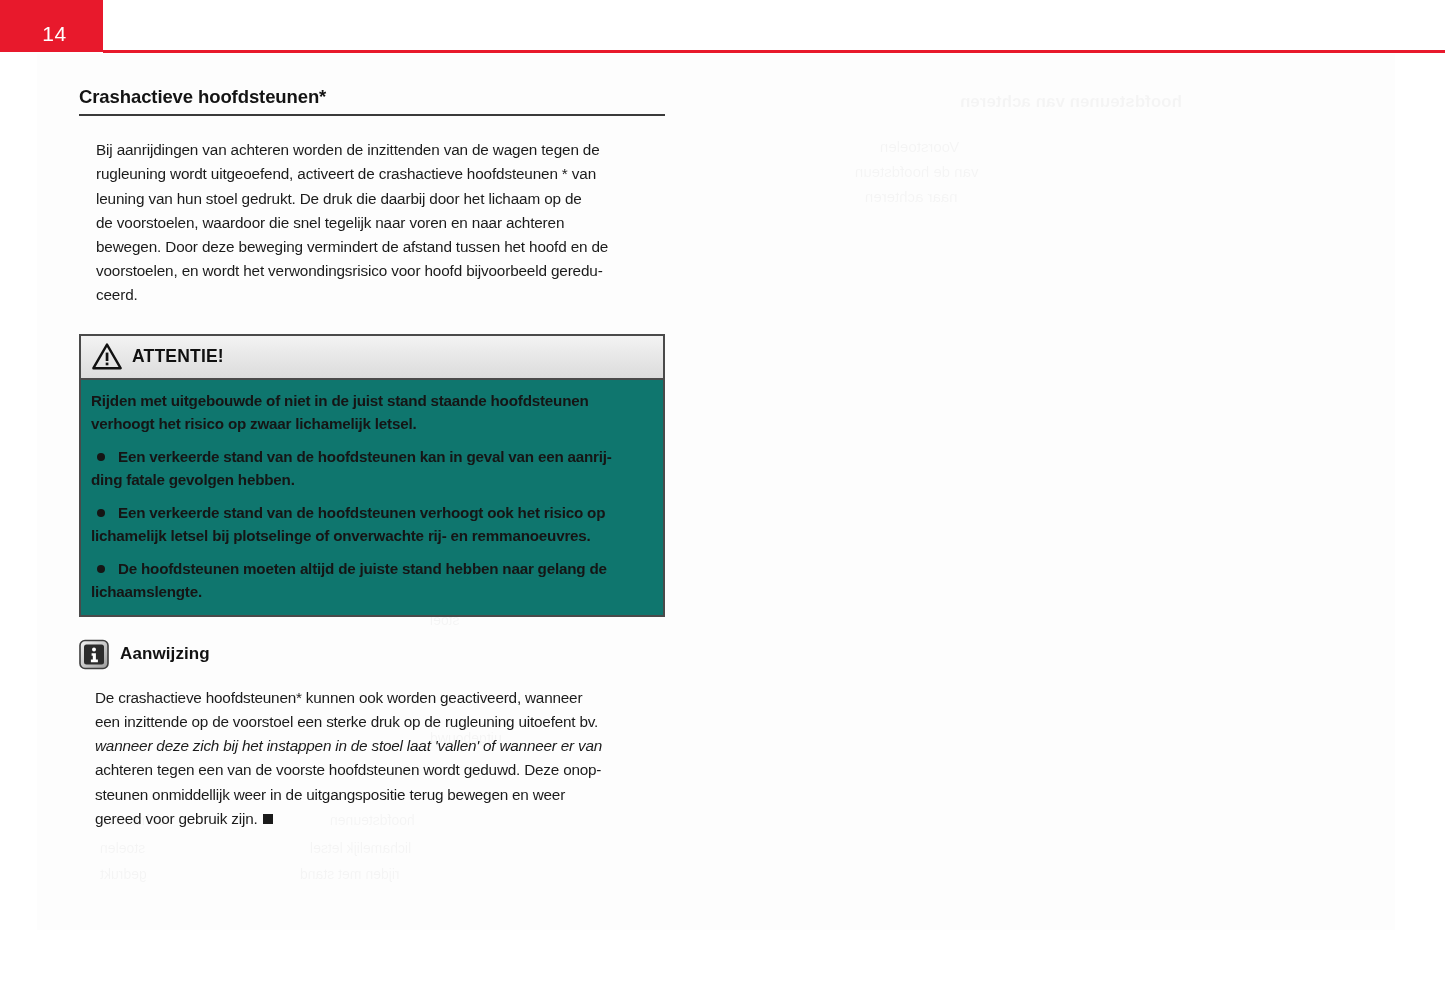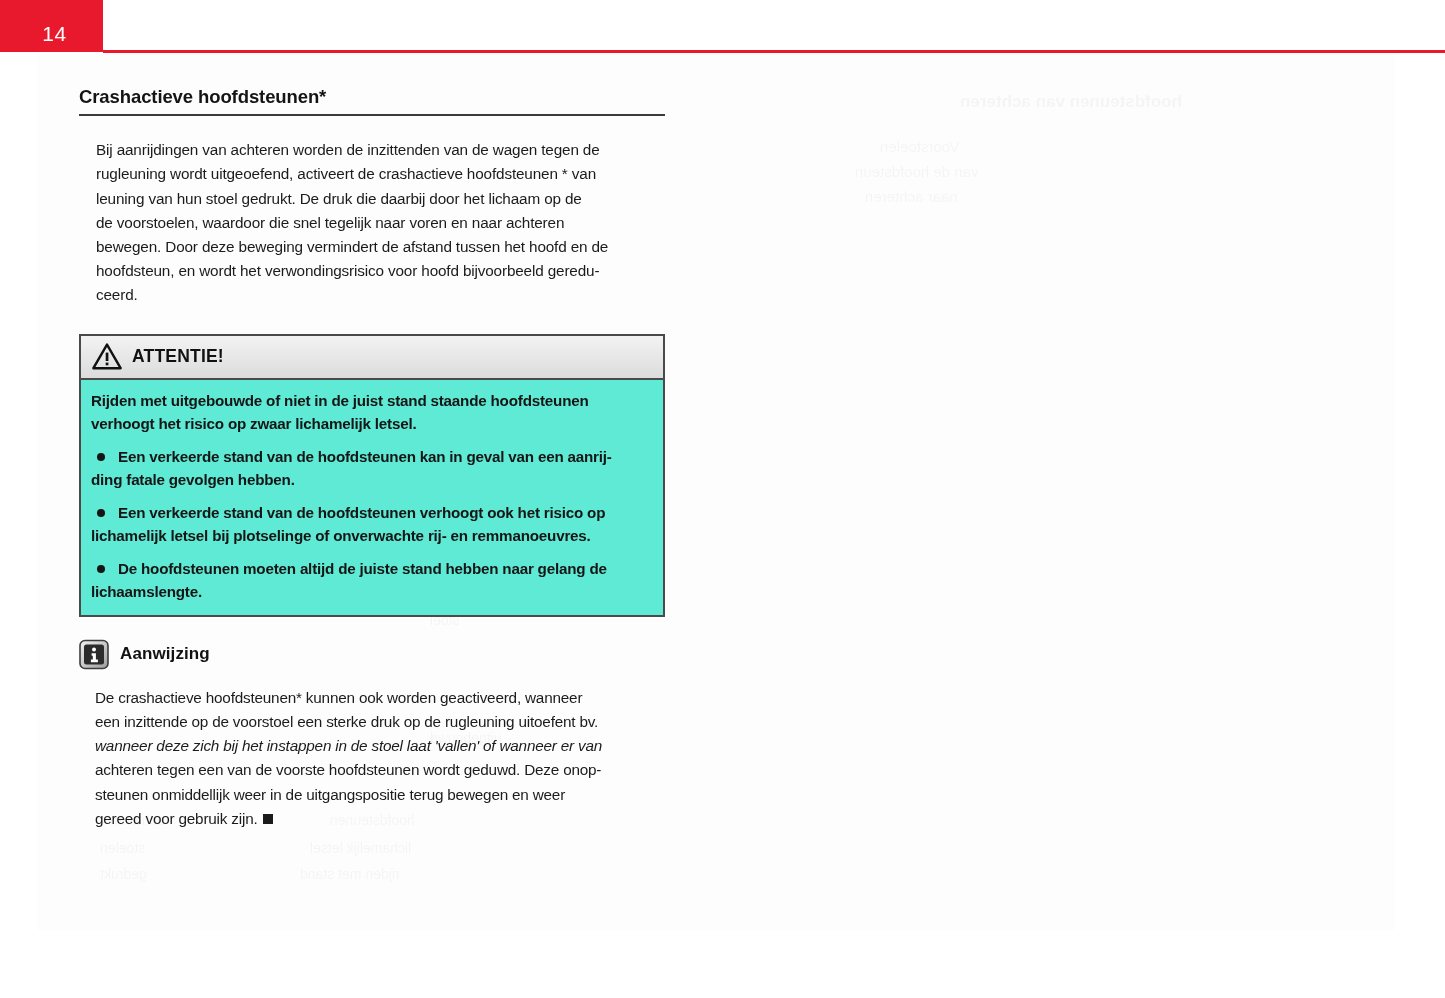--- a/index.html
+++ b/index.html
@@ -110,21 +110,21 @@
     width: 586px;
   }
   .body-par .ln { display: block; white-space: nowrap; }
 
   
   .warning-box {
     margin-top: 26px;
     width: 586px;
     border: 2px solid #4a4a4a;
     box-sizing: border-box;
-    background: #5eead4;
+    background: #0f766e;
   }
   .warning-head {
     height: 44px;
     border-bottom: 2px solid #4a4a4a;
     background: linear-gradient(180deg, #f3f3f3 0%, #e6e6e6 55%, #dcdcdc 100%);
     display: flex;
     align-items: center;
     padding-left: 11px;
     box-sizing: border-box;
   }
@@ -267,21 +267,21 @@
 
     <h1 class="section-heading">Crashactieve hoofdsteunen*</h1>
     <div class="heading-rule"></div>
 
     <p class="body-par">
       <span class="ln">Bij aanrijdingen van achteren worden de inzittenden van de wagen tegen de</span>
       <span class="ln">rugleuning wordt uitgeoefend, activeert de crashactieve hoofdsteunen * van</span>
       <span class="ln">leuning van hun stoel gedrukt. De druk die daarbij door het lichaam op de</span>
       <span class="ln">de voorstoelen, waardoor die snel tegelijk naar voren en naar achteren</span>
       <span class="ln">bewegen. Door deze beweging vermindert de afstand tussen het hoofd en de</span>
-      <span class="ln">hoofdsteun, en wordt het verwondingsrisico voor hoofd bijvoorbeeld geredu-</span>
+      <span class="ln">voorstoelen, en wordt het verwondingsrisico voor hoofd bijvoorbeeld geredu-</span>
       <span class="ln">ceerd.</span>
     </p>
 
     <div class="warning-box">
       <div class="warning-head">
         <svg class="warn-triangle" viewBox="0 0 30 27">
           <path d="M15 1.6 L28.6 25.2 L1.4 25.2 Z" fill="none" stroke="#111111" stroke-width="2.4" stroke-linejoin="round"></path>
           <rect x="13.7" y="9.6" width="2.7" height="8.4" fill="#111111"></rect>
           <rect x="13.7" y="19.6" width="2.7" height="2.7" fill="#111111"></rect>
         </svg>

